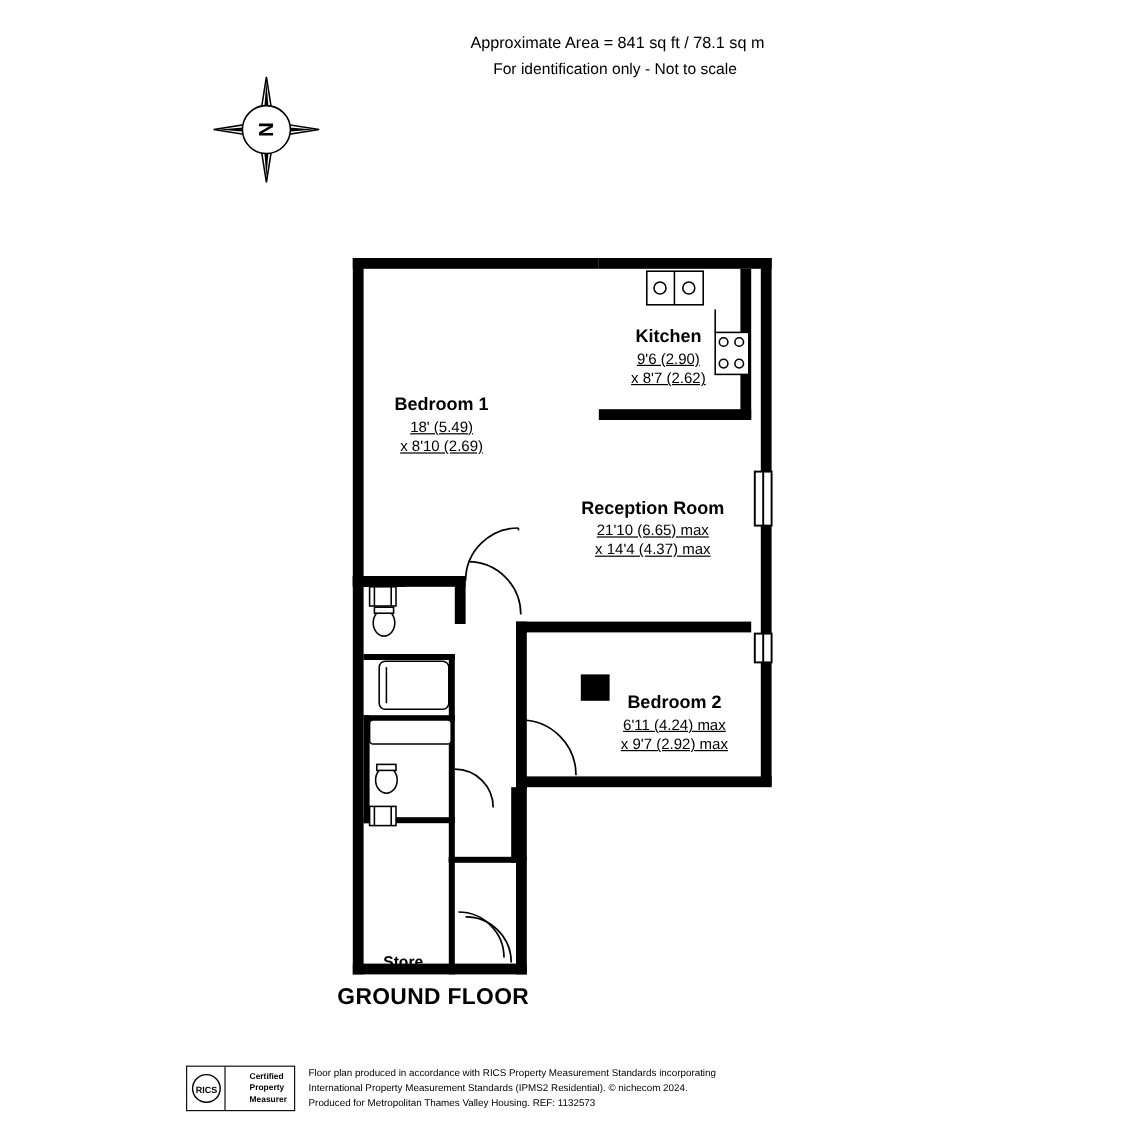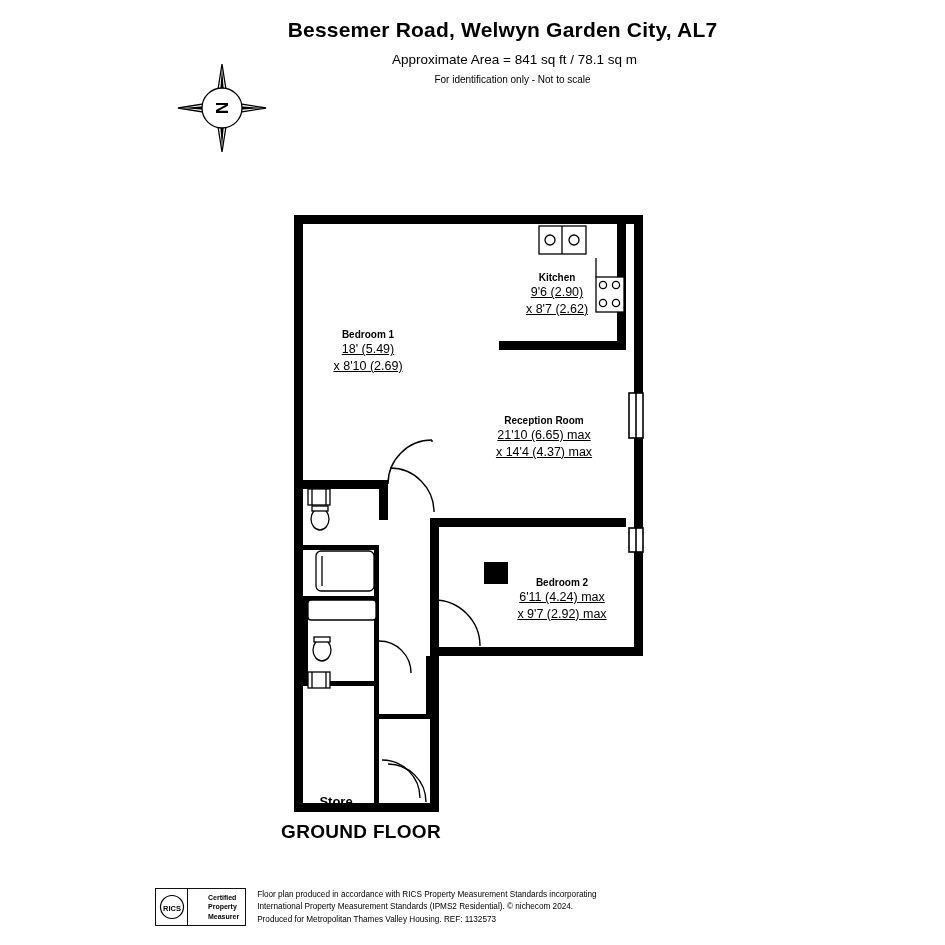--- a/index.html
+++ b/index.html
@@ -34,21 +34,21 @@
     letter-spacing: 0.2px;
     margin: 0;
     padding-left: 60px;
   }
   .subtitle {
     font-size: 13.5px;
     margin-top: 10px;
     padding-left: 84px;
   }
   .disclaimer {
-    font-size: 10px;
+    font-size: 13px;
     margin-top: 7px;
     padding-left: 80px;
   }
 
   
   .compass {
     position: absolute;
     left: 176px;
     top: 62px;
     width: 92px;
@@ -68,21 +68,21 @@
   
   .room-label {
     position: absolute;
     text-align: center;
     line-height: 1.32;
     font-size: 12.5px;
     white-space: nowrap;
   }
   .room-label .name {
     font-weight: bold;
-    font-size: 10px;
+    font-size: 15px;
   }
   .room-label .dim {
     font-size: 12.5px;
     text-decoration: underline;
   }
 
   #label-bedroom1 { left: 268px; top: 328px; width: 200px; }
   #label-kitchen  { left: 473px; top: 271px; width: 168px; }
   #label-reception { left: 451px; top: 414px; width: 186px; text-align: center; }
   #label-bedroom2 { left: 466px; top: 576px; width: 192px; }
@@ -138,21 +138,20 @@
     line-height: 1.52;
     padding-top: 1px;
   }
 </style>
 </head>
 <body>
 
 <div class="page">
 
   <div class="header">
-    <div class="title">Bessemer Road, Welwyn Garden City, AL7</div>
     <div class="subtitle">Approximate Area = 841 sq ft / 78.1 sq m</div>
     <div class="disclaimer">For identification only - Not to scale</div>
   </div>
 
   <div class="compass">
     <svg width="92" height="92" viewBox="0 0 92 92">
 
       <polygon points="46,2 52,40 90,46 52,52 46,90 40,52 2,46 40,40" fill="#ffffff" stroke="#000000" stroke-width="1.3"></polygon>
 
       <polygon points="46,6 49,43 46,46 43,43" fill="#000000"></polygon>

